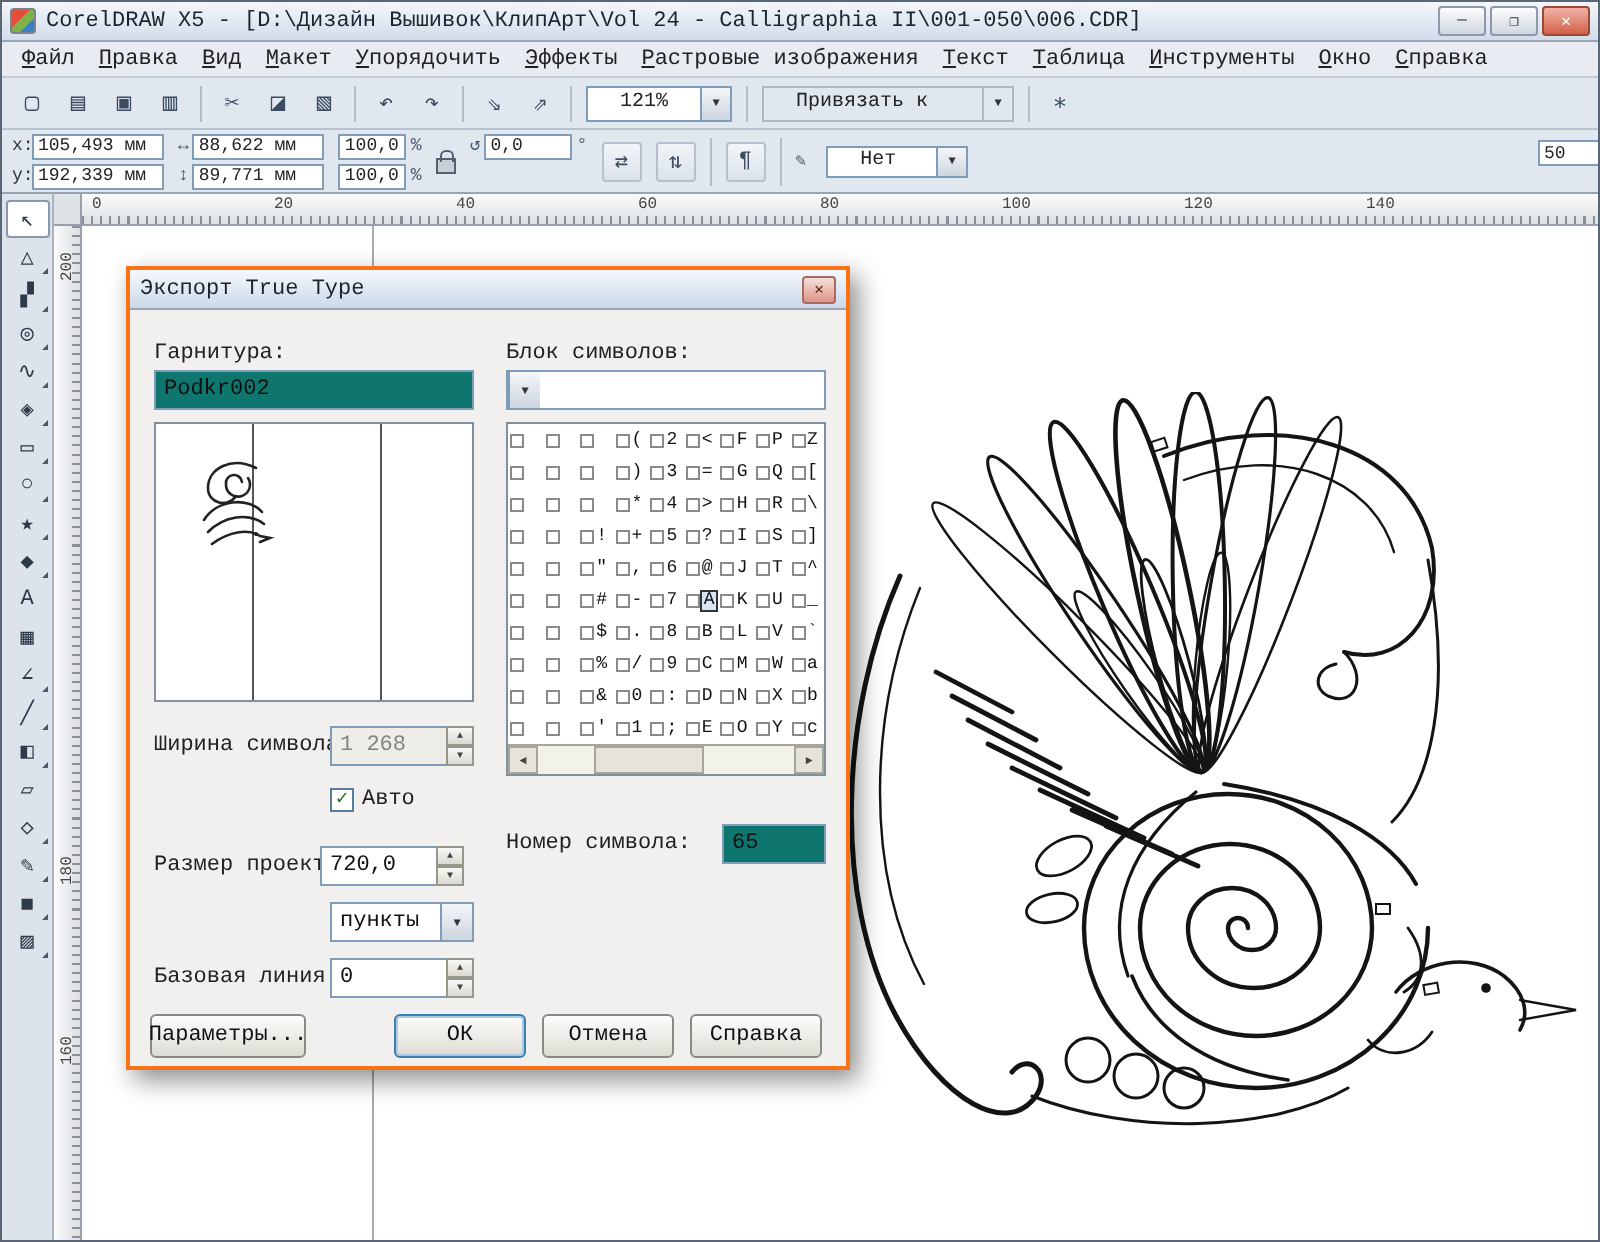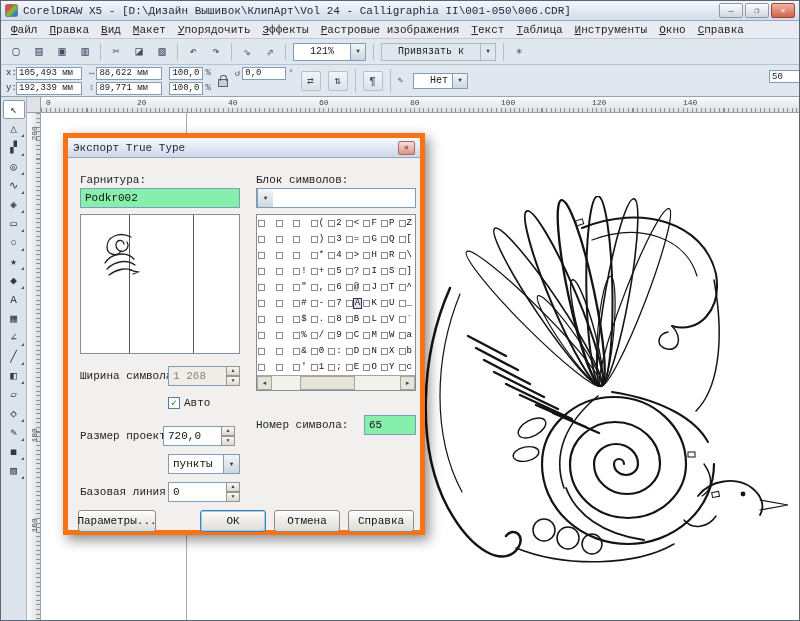--- a/index.html
+++ b/index.html
@@ -32,21 +32,21 @@
     border-bottom:1px solid #b9c2cf;display:flex;align-items:center;padding:0 4px;gap:1px;}
   #tb-icons{display:flex;align-items:center;gap:1px;}
   .tb-btn{width:22px;height:20px;display:flex;align-items:center;justify-content:center;
     font-size:12px;color:#3c4c61;border:1px solid transparent;border-radius:2px;}
   .tb-sep{width:1px;height:18px;background:#b4bdc9;margin:0 3px;display:inline-block;}
   .combo{height:18px;background:#fff;border:1px solid #7f9db9;display:flex;align-items:center;
     font-size:10px;color:#222;margin:0 3px;}
   .combo .cval{padding:0 16px;white-space:nowrap;}
   .combo .dd{width:15px;height:100%;border-left:1px solid #7f9db9;display:flex;align-items:center;
     justify-content:center;font-size:6px;color:#333;background:linear-gradient(#f4f6f9,#cdd5df);}
-  .combo.flat{background:transparent;border:1px solid #b0b8c4;}
+  .combo.flat{background:transparent;border:1px solid #b0b8c4;gap:11px;}
   .combo.flat .dd{background:transparent;border-left:1px solid #b0b8c4;}
 
   
   .propbar{position:absolute;left:0;top:64px;right:0;height:32px;background:#e1e7ef;
     border-bottom:1px solid #9aa3b0;display:flex;align-items:center;gap:7px;padding:0 5px;}
   .pb-col{display:flex;flex-direction:column;gap:2px;}
   .pb-row{display:flex;align-items:center;gap:2px;}
   .pb-lab{font-size:9px;color:#333;width:8px;}
   .pb-ic{font-size:9px;color:#4a5a6e;}
   .pb-field{height:13px;background:#fff;border:1px solid #7f9db9;font-size:9px;color:#222;
@@ -82,28 +82,28 @@
   .tool.flyout::after{content:"";position:absolute;right:1px;bottom:1px;
     border-left:3px solid transparent;border-bottom:3px solid #49586c;}
 
   
   .canvas{position:absolute;left:40px;top:112px;right:0;bottom:0;background:#fff;overflow:hidden;}
   .guide{position:absolute;left:145px;top:0;bottom:0;width:1px;background:#ababab;}
   .bird{position:absolute;left:375px;top:83px;}
 
   
   .dialog{position:absolute;left:62px;top:132px;width:362px;height:402px;background:#f1f0ee;
-    border:5px solid #f97316;box-shadow:4px 5px 12px rgba(0,0,0,.45);z-index:10;}
+    border:2px solid #f97316;box-shadow:4px 5px 12px rgba(0,0,0,.45);z-index:10;}
   .dlg-title{height:20px;background:linear-gradient(#f5f9fd,#ccd8e9);border-bottom:1px solid #9aa6b8;
     display:flex;align-items:center;padding:0 5px;font-size:11px;color:#1c2430;}
   .dlg-close{margin-left:auto;width:17px;height:14px;display:flex;align-items:center;justify-content:center;
     font-size:8px;color:#5d2619;background:linear-gradient(#f6e0db,#dd9486);
     border:1px solid #a86a5e;border-radius:2px;}
   .dl{position:absolute;font-size:11px;color:#222;white-space:nowrap;}
-  .fld{position:absolute;height:20px;background:#86efac;border:1px solid #7f9db9;font-size:11px;
+  .fld{position:absolute;height:20px;background:#0f766e;border:1px solid #7f9db9;font-size:11px;
     color:#111;display:flex;align-items:center;padding:0 4px;}
   .preview{position:absolute;left:12px;top:76px;width:160px;height:140px;background:#fff;
     border:1px solid #828f9c;}
   .preview::before,.preview::after{content:"";position:absolute;top:0;bottom:0;width:1px;background:#555;}
   .preview::before{left:48px;} .preview::after{left:112px;}
   .spin{position:absolute;height:20px;display:flex;}
   .spin-val{flex:1;background:#fff;border:1px solid #7f9db9;border-right:none;font-size:11px;
     display:flex;align-items:center;padding:0 4px;color:#111;}
   .spin-val.disabled{background:#eeede8;color:#85837c;}
   .spin-btns{width:14px;display:flex;flex-direction:column;}
@@ -236,21 +236,21 @@
       </div>
       <div class="pb-row" style="height:13px;"></div>
     </div>
     <div class="pb-btn">⇄</div>
     <div class="pb-btn">⇅</div>
     <span class="pb-sep"></span>
     <div class="pb-btn">¶</div>
     <span class="pb-sep"></span>
     <span class="pb-ic">✎</span>
     <div class="combo" style="height:16px;">
-      <span class="cval" style="width:38px;">Нет</span>
+      <span class="cval" style="width:54px;">Нет</span>
       <span class="dd">▼</span>
     </div>
     <span class="pb-field pb-partial">50</span>
   </div>
 
   <div class="toolbox" id="toolbox">
       <div class="tool active">↖</div>
       <div class="tool flyout">△</div>
       <div class="tool flyout">▞</div>
       <div class="tool flyout">◎</div>

